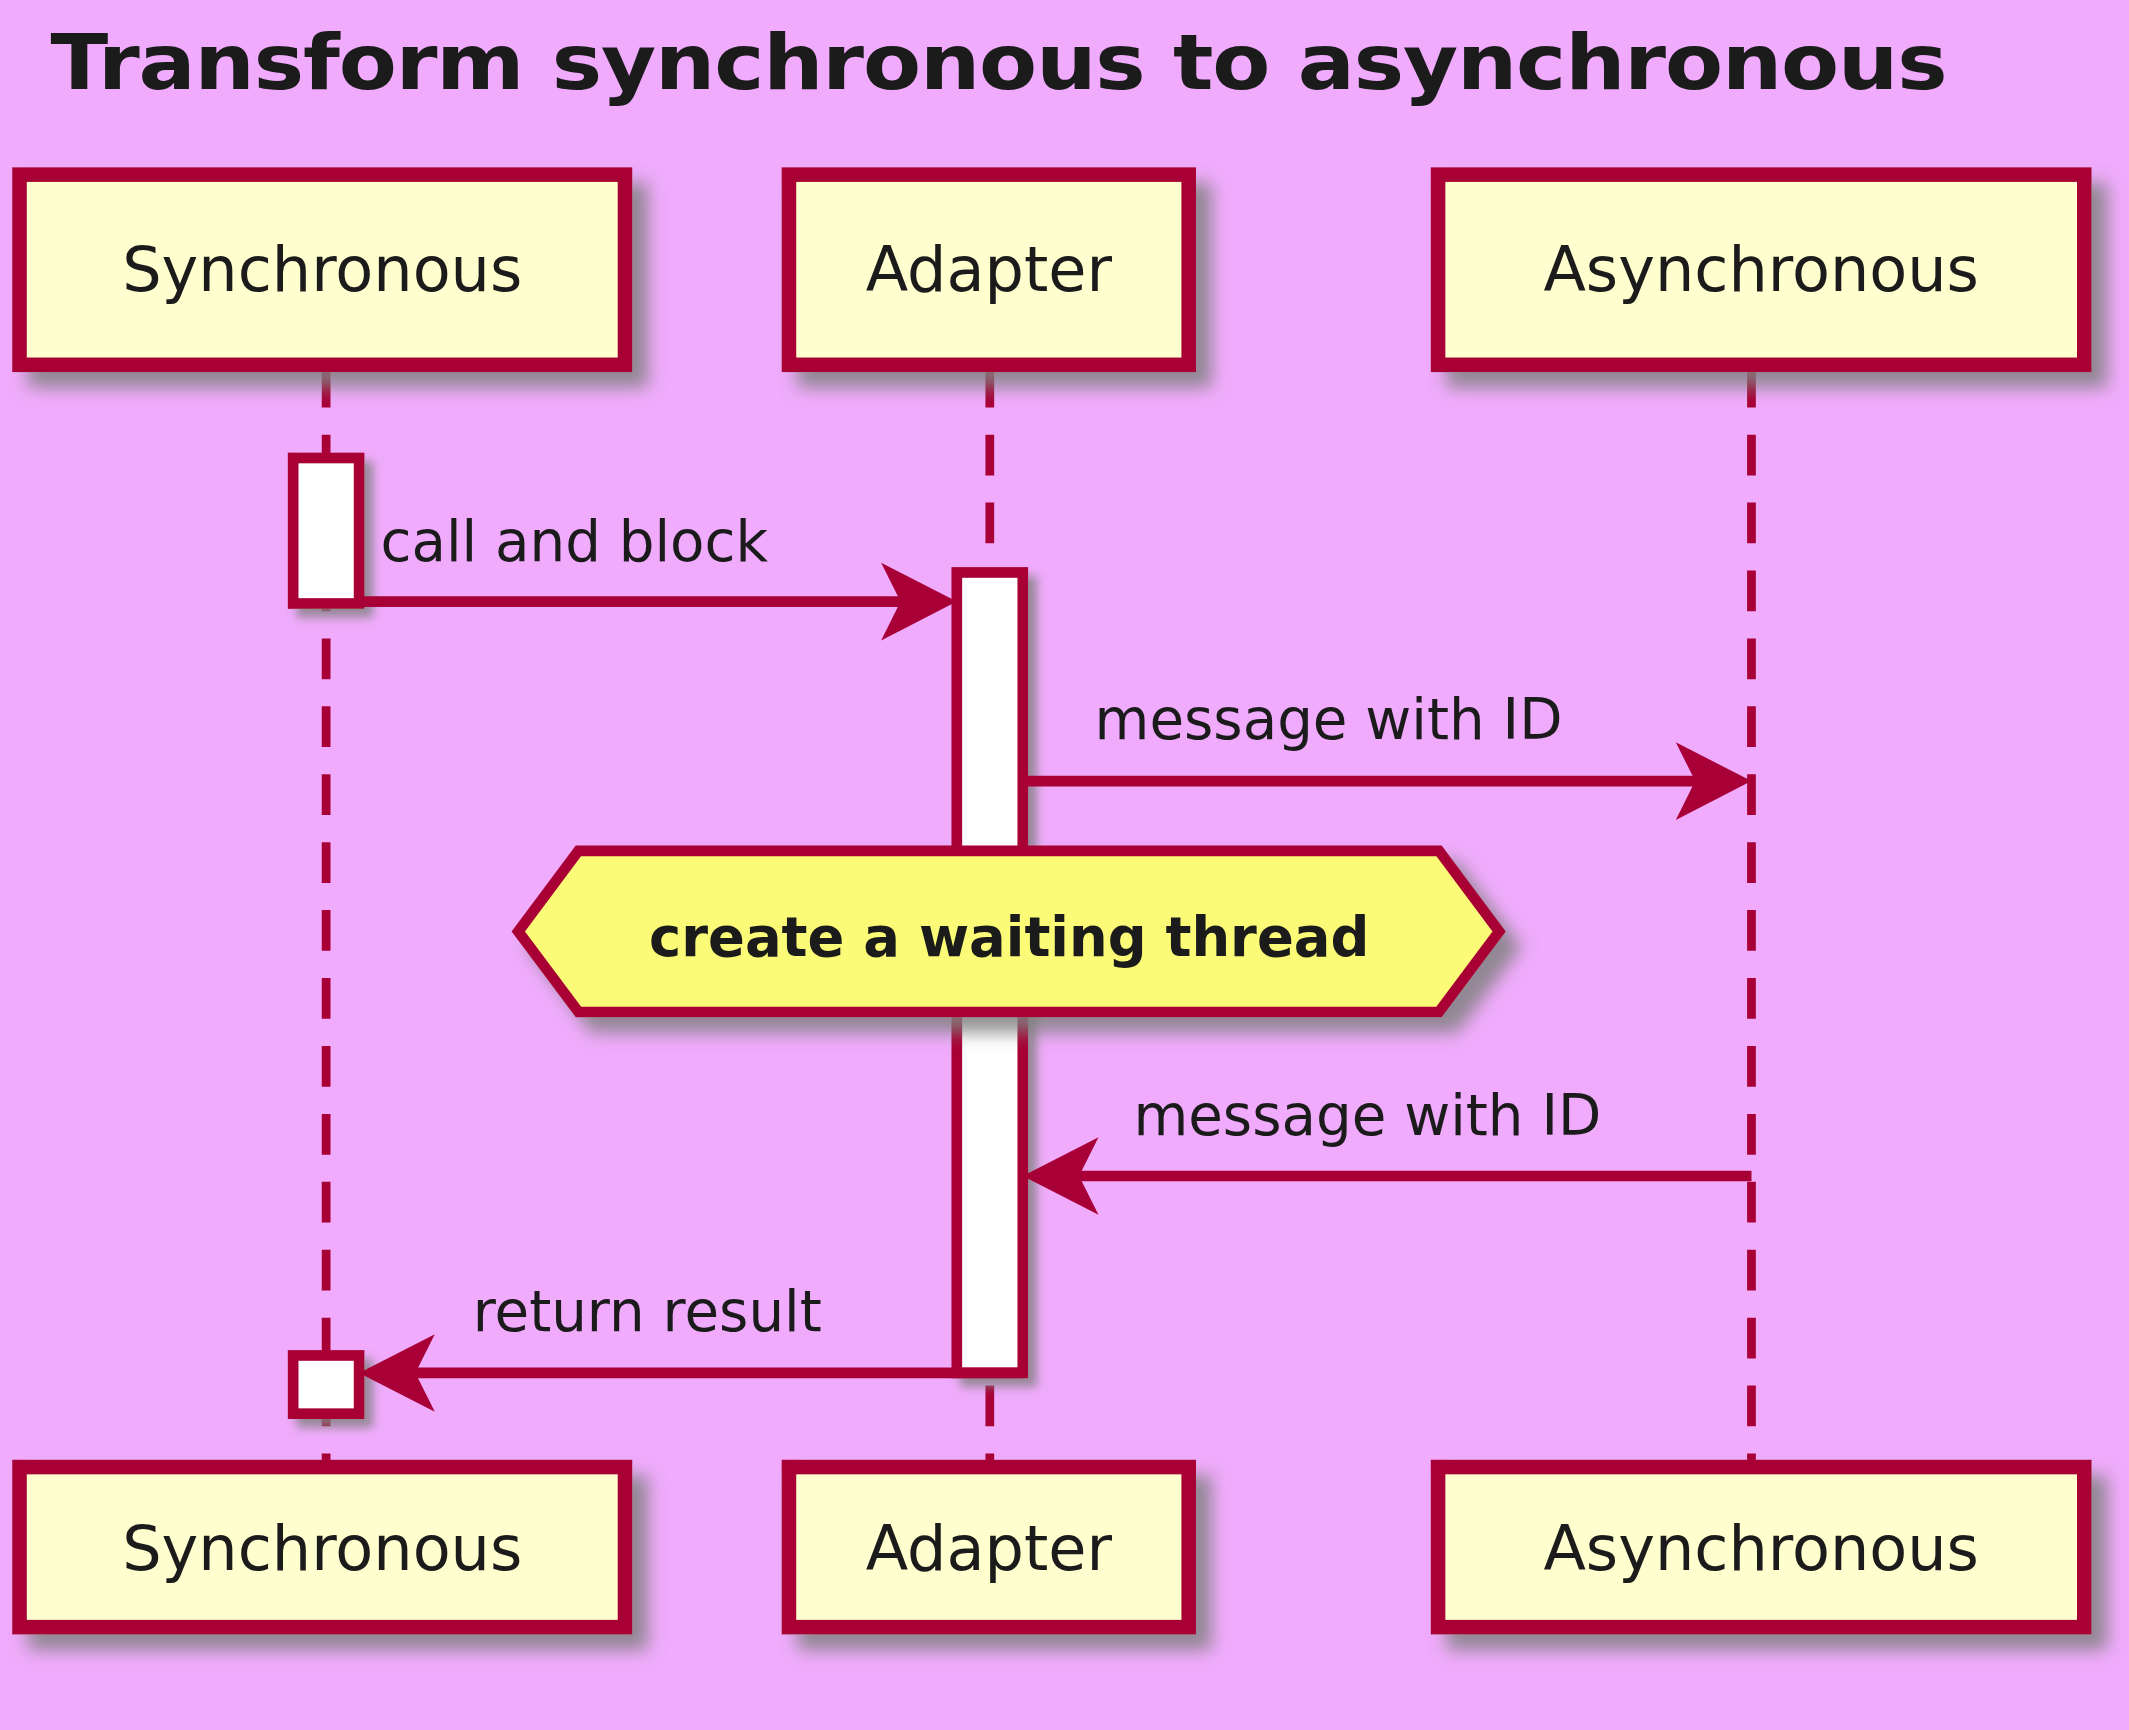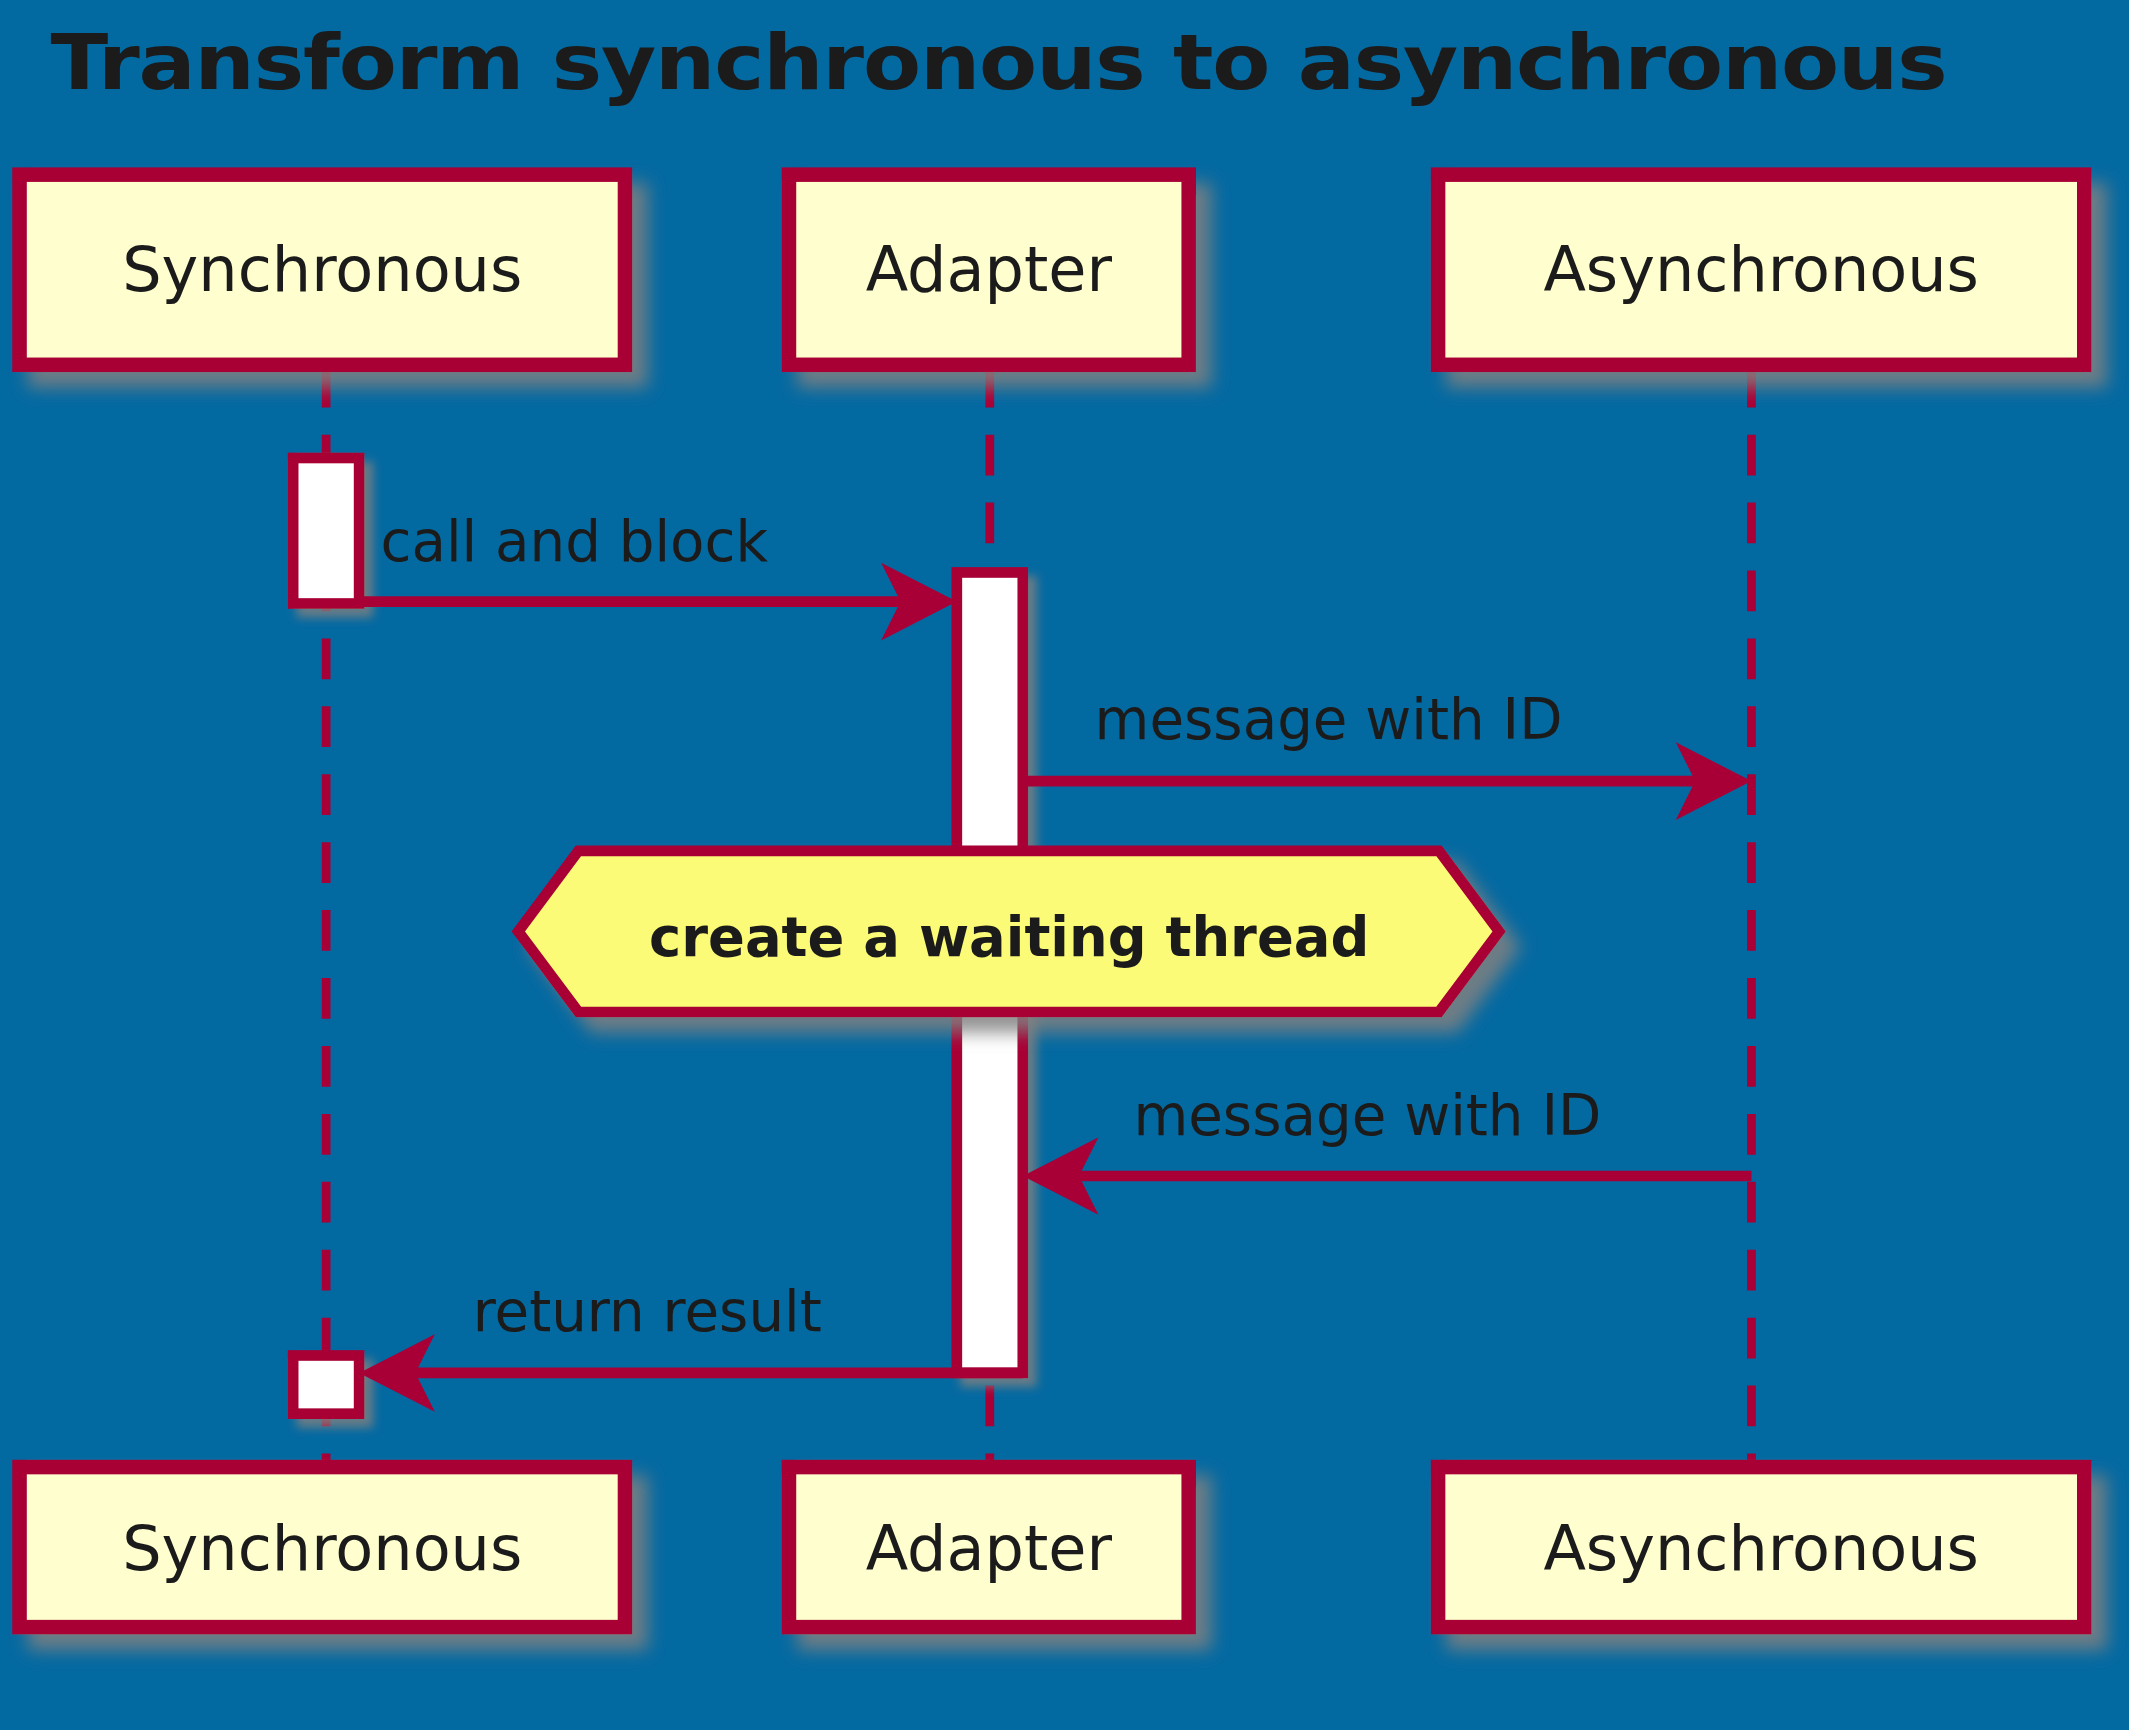--- a/index.html
+++ b/index.html
@@ -7,21 +7,21 @@
     padding: 0;
     background: #FFFFFF;
   }
   body {
     font-family: "DejaVu Sans", sans-serif;
   }
   #canvas {
     position: relative;
     width: 2130px;
     height: 1730px;
-    background: #0369a1;
+    background: #f0abfc;
     overflow: hidden;
   }
   #diagram-svg {
     position: absolute;
     left: 0;
     top: 0;
     width: 2130px;
     height: 1730px;
   }
   .title-text {

